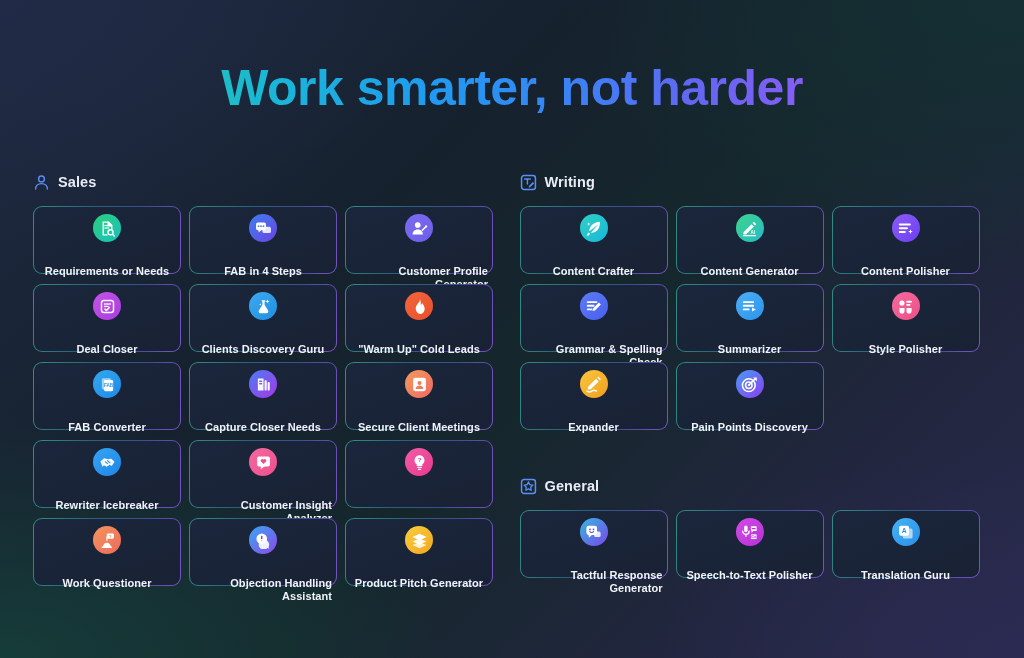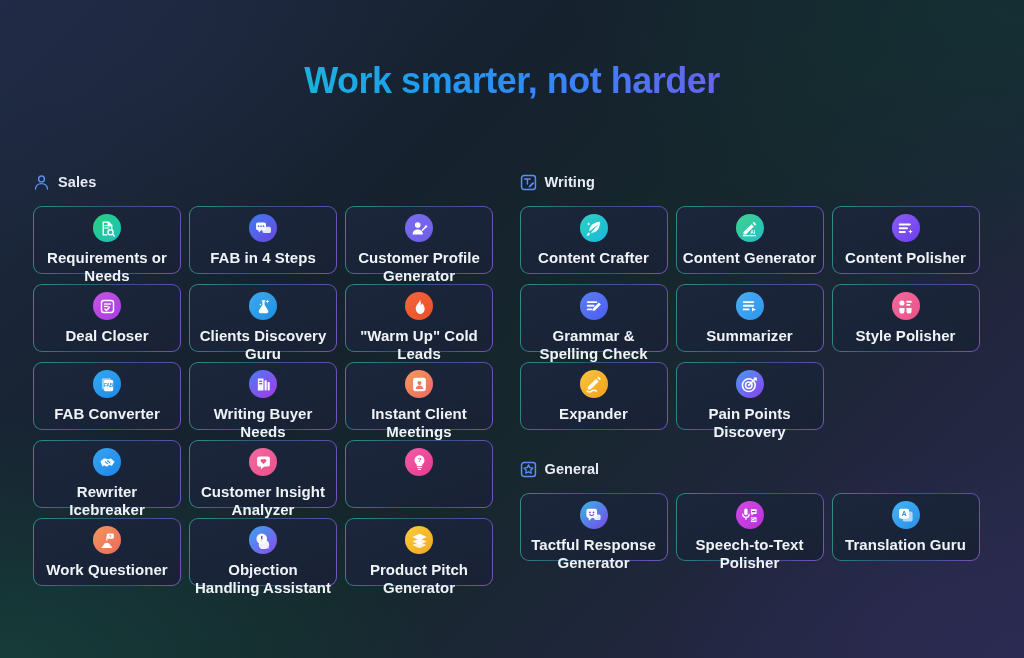--- a/index.html
+++ b/index.html
@@ -16,21 +16,21 @@
       radial-gradient(ellipse 75% 70% at 100% 0%, rgba(20,48,52,0.92) 0%, rgba(20,48,52,0) 60%),
       radial-gradient(ellipse 60% 55% at 100% 100%, rgba(44,42,84,0.85) 0%, rgba(44,42,84,0) 60%),
       radial-gradient(ellipse 65% 60% at 0% 0%, rgba(33,42,70,0.9) 0%, rgba(33,42,70,0) 62%),
       linear-gradient(135deg, #1e2a42 0%, #16212e 35%, #15272c 55%, #22263f 80%, #272b4a 100%);
   }
 
   
   #page-title {
     text-align: center;
     margin-top: 60px;
-    font-size: 36px;
+    font-size: 50px;
     font-weight: bold;
     letter-spacing: -0.5px;
     background-image: linear-gradient(90deg,
         #2fd37d 0%,
         #24c9a6 12%,
         #19b8d6 26%,
         #1f9bf0 42%,
         #3b82f6 56%,
         #6366f1 68%,
         #8b5cf6 80%,
@@ -55,21 +55,21 @@
   .column { width: 468px; }
 
   
   .section-header {
     display: flex;
     align-items: center;
     gap: 8px;
     height: 28px;
     margin-bottom: 10px;
   }
-  .section-header.spaced { margin-top: 25px; align-items: center; }
+  .section-header.spaced { margin-top: 42px; align-items: center; }
   .section-icon { width: 17px; height: 17px; display: block; flex: none; }
   .section-title {
     color: #e8edf5;
     font-size: 14.5px;
     font-weight: bold;
     letter-spacing: 0.1px;
   }
 
   
   .card-grid {
@@ -100,25 +100,25 @@
   .card-icon {
     width: 28px; height: 28px;
     border-radius: 50%;
     display: flex;
     align-items: center;
     justify-content: center;
     flex: none;
   }
   .card-icon svg { width: 17px; height: 17px; display: block; }
   .card-label {
-    margin-top: 7px;
+    margin-top: 23px;
     color: #f0f3f8;
-    font-size: 15px;
+    font-size: 11px;
     font-weight: bold;
-    text-align: center;
+    text-align: right;
     line-height: 1.2;
     padding: 0 4px;
     letter-spacing: 0.05px;
   }
 </style>
 </head>
 <body>
 
 <h1 id="page-title">Work smarter, not harder</h1>
 
@@ -225,33 +225,33 @@
           <div class="card-inner">
             <div class="card-icon" style="background: linear-gradient(135deg, rgb(74, 125, 245), rgb(166, 55, 232));">
               <svg viewBox="0 0 24 24" xmlns="http://www.w3.org/2000/svg">
                 <path fill="#ffffff" d="M4 3.5h8v17H4z" opacity="0.95"></path>
                 <rect x="6" y="6.5" width="4" height="1.8" fill="#6b4ae8"></rect>
                 <rect x="6" y="10" width="4" height="1.8" fill="#6b4ae8"></rect>
                 <rect x="13.5" y="6" width="3" height="14.5" rx="1" fill="#ffffff"></rect>
                 <rect x="17.8" y="8.5" width="3" height="12" rx="1" fill="#ffffff"></rect>
               </svg>
             </div>
-            <div class="card-label">Writing Buyer Needs</div>
+            <div class="card-label">Capture Closer Needs</div>
           </div>
         </div>
         <div class="card">
           <div class="card-inner">
             <div class="card-icon" style="background: linear-gradient(135deg, rgb(244, 154, 92), rgb(236, 106, 98));">
               <svg viewBox="0 0 24 24" xmlns="http://www.w3.org/2000/svg">
                 <rect x="3" y="2.5" width="18" height="19" rx="3" fill="#ffffff"></rect>
                 <circle cx="12" cy="9.8" r="2.9" fill="#ef7a5e"></circle>
                 <path fill="#ef7a5e" d="M6.6 18.5c0-3 2.4-5 5.4-5s5.4 2 5.4 5z"></path>
               </svg>
             </div>
-            <div class="card-label">Instant Client Meetings</div>
+            <div class="card-label">Secure Client Meetings</div>
           </div>
         </div>
         <div class="card">
           <div class="card-inner">
             <div class="card-icon" style="background: linear-gradient(135deg, rgb(54, 165, 242), rgb(29, 134, 232));">
               <svg viewBox="0 0 24 24" xmlns="http://www.w3.org/2000/svg">
                 <path fill="#ffffff" d="M2 10.5l5-4.5 6 1.5 4-1 5 4.5-4 6-3-2-4 3-4-2-2 2z" opacity="0.95"></path>
                 <path stroke="#2b8fe0" stroke-width="1.5" fill="none" stroke-linecap="round" d="M9 11l3 2.5M12 9.5l3.5 3"></path>
               </svg>
             </div>

